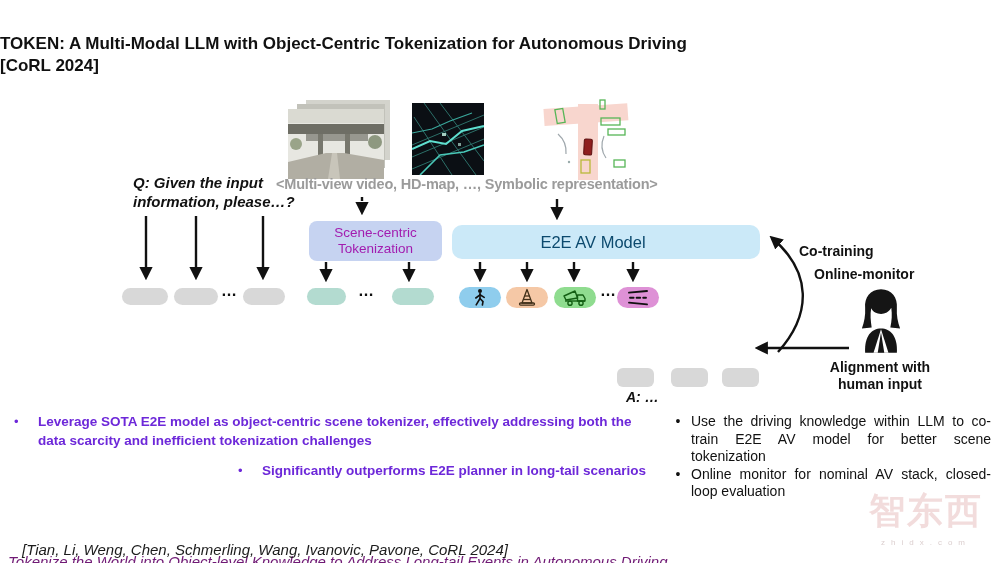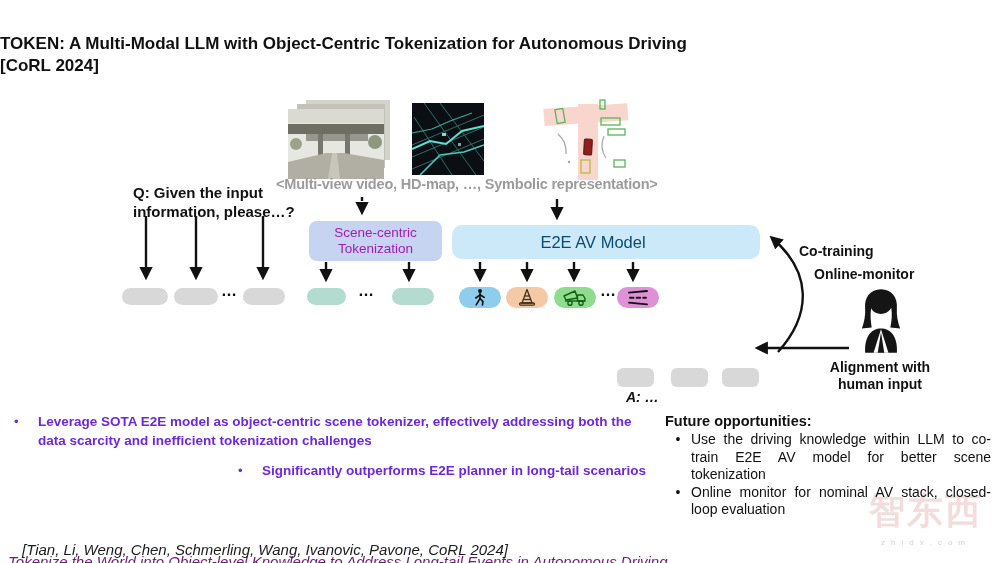--- a/index.html
+++ b/index.html
@@ -8,21 +8,21 @@
   .abs{position:absolute;}
 
   
   .title-wrap{left:0;top:33px;width:942px;font-weight:bold;font-size:17px;line-height:22px;color:#111;}
 
   
   .thumb{display:block;}
 
   
   .caption{left:276px;top:176px;width:430px;font-size:14.5px;font-weight:bold;color:#9b9b9b;white-space:nowrap;letter-spacing:-0.2px;}
-  .question{left:133px;top:184px;width:178px;font-size:15px;font-weight:bold;line-height:18.5px;color:#111;}
+  .question{left:133px;top:174px;width:178px;font-size:15px;font-weight:bold;font-style:italic;line-height:18.5px;color:#111;}
 
   
   .scene-box{left:309px;top:221px;width:133px;height:40px;background:#c6d3f1;border-radius:8px;
              display:flex;align-items:center;justify-content:center;text-align:center;
              font-size:13.5px;line-height:16px;color:#a21caf;}
   .e2e-box{left:452px;top:225px;width:308px;height:34px;background:#cbe9f8;border-radius:10px;
            display:flex;align-items:center;justify-content:center;font-size:16.5px;color:#0c4a6e;padding-right:26px;box-sizing:border-box;}
   .llm-box{left:118px;top:319px;width:629px;height:39px;background:#fadcb3;border-radius:19px;
            display:flex;align-items:center;justify-content:center;font-size:20px;font-weight:bold;color:#151515;}
 
@@ -218,21 +218,20 @@
   <div class="abs bullets">
     <div class="b-item">
         <span>Leverage SOTA E2E model as object-centric scene tokenizer, effectively addressing both the data scarcity and inefficient tokenization challenges</span>
       </div>
     <div class="b-item">
         <span>Significantly outperforms E2E planner in long-tail scenarios</span>
       </div>
   </div>
 
   <div class="abs future">
-    <div class="f-head">Future opportunities:</div>
     <div class="f-item">
         <span>Use the driving knowledge within LLM to co-train E2E AV model for better scene tokenization</span>
       </div>
     <div class="f-item">
         <span>Online monitor for nominal AV stack, closed-loop evaluation</span>
       </div>
   </div>
 
   <div class="abs footer1">Tokenize the World into Object-level Knowledge  to Address Long-tail Events in Autonomous Driving</div>
   <div class="abs footer2">[Tian, Li, Weng, Chen, Schmerling, Wang, Ivanovic, Pavone, CoRL 2024]</div>

